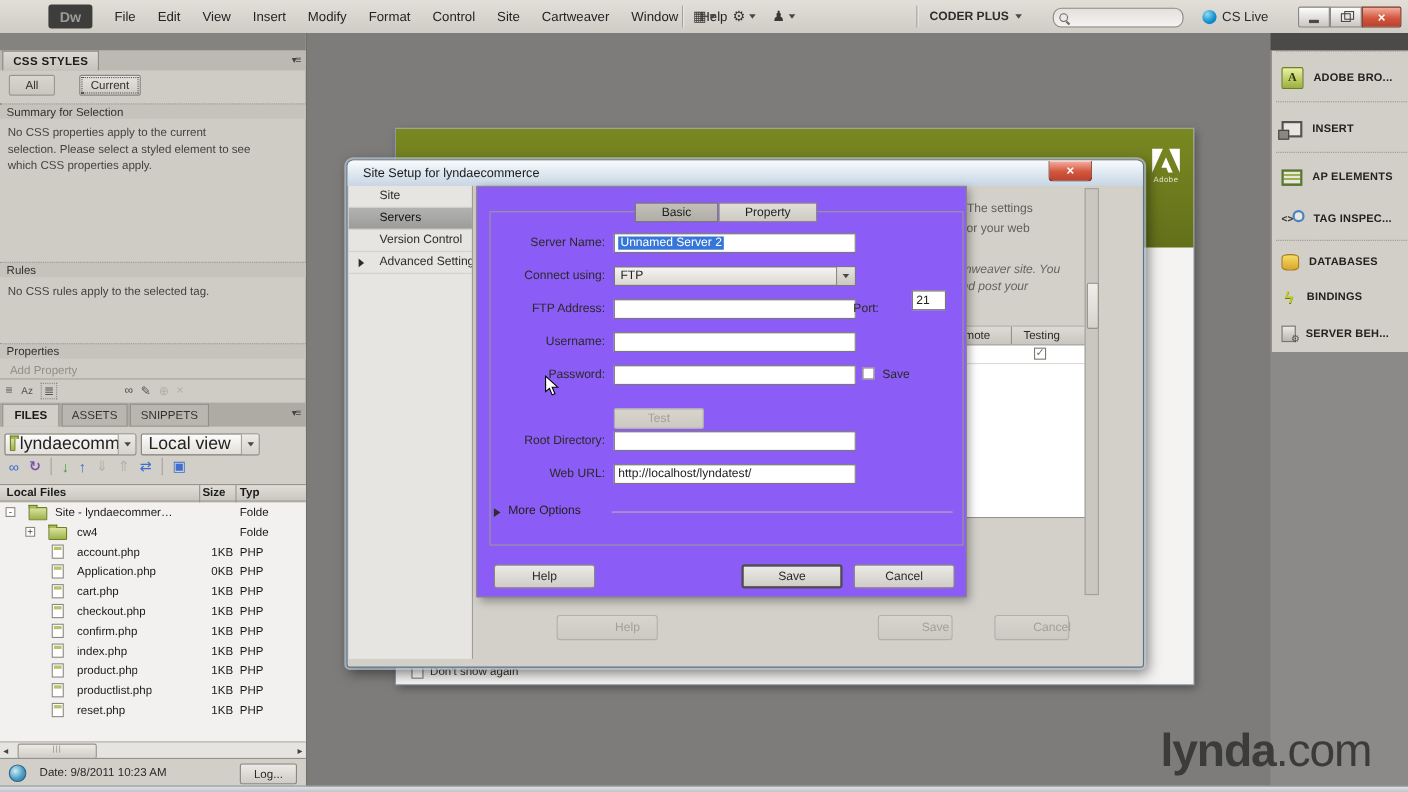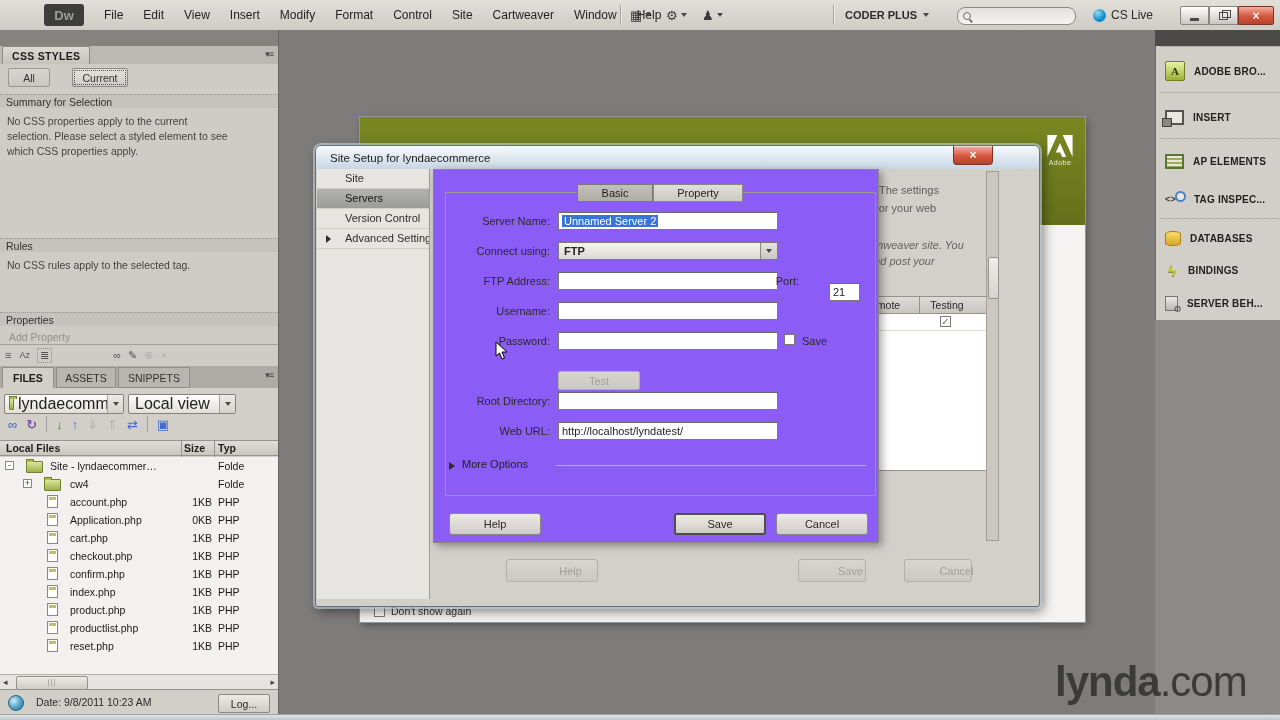--- a/index.html
+++ b/index.html
@@ -144,21 +144,21 @@
     border:1px solid #8b8882;box-shadow:3px 3px 8px rgba(0,0,0,.35);box-sizing:border-box;}
   .groupbox{position:absolute;left:11px;top:22px;width:429px;height:302px;border:1px solid #9c9993;}
   .otab{position:absolute;height:18px;display:flex;align-items:center;justify-content:center;font-size:11px;color:#1f1e1c;box-sizing:border-box;}
   .otab.basic{left:143px;top:14px;width:76px;background:linear-gradient(#c3c0ba,#b0ada7);border:1px solid #7b7872;}
   .otab.adv{left:219px;top:14px;width:90px;background:linear-gradient(#e2dfd9,#cdcac4);border:1px solid #8b8882;}
   .flabel{position:absolute;left:10px;width:106px;text-align:right;font-size:11px;color:#2b2a27;}
   .field{position:absolute;left:124px;width:220px;height:18px;background:#fff;border:1px solid #7c7974;
     border-top-color:#6b6864;box-sizing:border-box;font-size:11px;line-height:16px;padding-left:3px;white-space:nowrap;overflow:hidden;}
   .seltext{background:#3576d8;color:#fff;padding:0 2px;}
   .selectbox{position:absolute;left:124px;width:220px;height:18px;background:linear-gradient(#f6f5f3,#dbd8d2);
-    border:1px solid #7c7974;box-sizing:border-box;font-size:11px;line-height:16px;padding-left:5px;font-weight:bold;}
+    border:1px solid #7c7974;box-sizing:border-box;font-size:11px;line-height:16px;padding-left:5px;}
   .selcaret{position:absolute;right:0;top:0;bottom:0;width:16px;border-left:1px solid #8b8882;
     background:linear-gradient(#e6e4e0,#cbc8c2);display:flex;align-items:center;justify-content:center;}
   .mo-tri{position:absolute;left:15px;top:292px;width:0;height:0;border-top:4px solid transparent;border-bottom:4px solid transparent;border-left:6px solid #2f2d2a;}
   .obtn{position:absolute;top:343px;width:92px;height:22px;}
   .obtn.def{border:2px solid #514f4a;}
   .cursor-svg{position:absolute;left:495px;top:341px;}
   .watermark{left:1018px;top:658px;font-size:42px;color:#3b3b39;letter-spacing:-1px;}
   .watermark b{font-weight:bold;}
   .watermark span{color:#49494
 7;font-weight:normal;}
@@ -281,21 +281,21 @@
 
       <div class="flabel" style="top:75px">Connect using:</div>
       <div class="selectbox" style="top:72px"><span>FTP</span>
         <span class="selcaret">
             <span class="caret"></span>
           </span></div>
 
       <div class="flabel" style="top:105px">FTP Address:</div>
       <div class="field" style="top:102px"></div>
       <div class="flabel" style="left:335px;top:105px;width:30px">Port:</div>
-      <div class="field" style="left:395px;top:113px;width:31px">21</div>
+      <div class="field" style="left:395px;top:94px;width:31px">21</div>
 
       <div class="flabel" style="top:135px">Username:</div>
       <div class="field" style="top:132px"></div>
 
       <div class="flabel" style="top:165px">Password:</div>
       <div class="field" style="top:162px"></div>
       <span class="cb" style="position:absolute;left:350px;top:164px"></span>
       <span style="position:absolute;left:368px;top:165px;font-size:11px;color:#2b2a27">Save</span>
 
       <div class="btn dis" style="position:absolute;left:124px;top:201px;width:82px;height:19px;border-radius:2px">Test</div>

